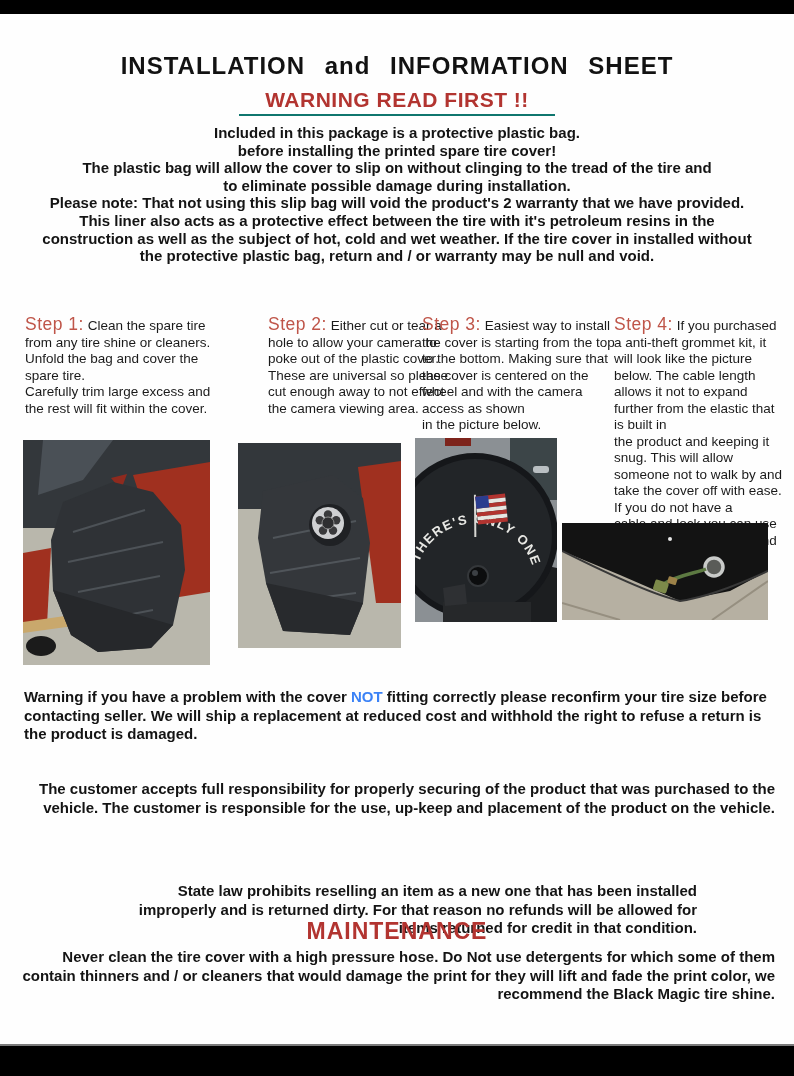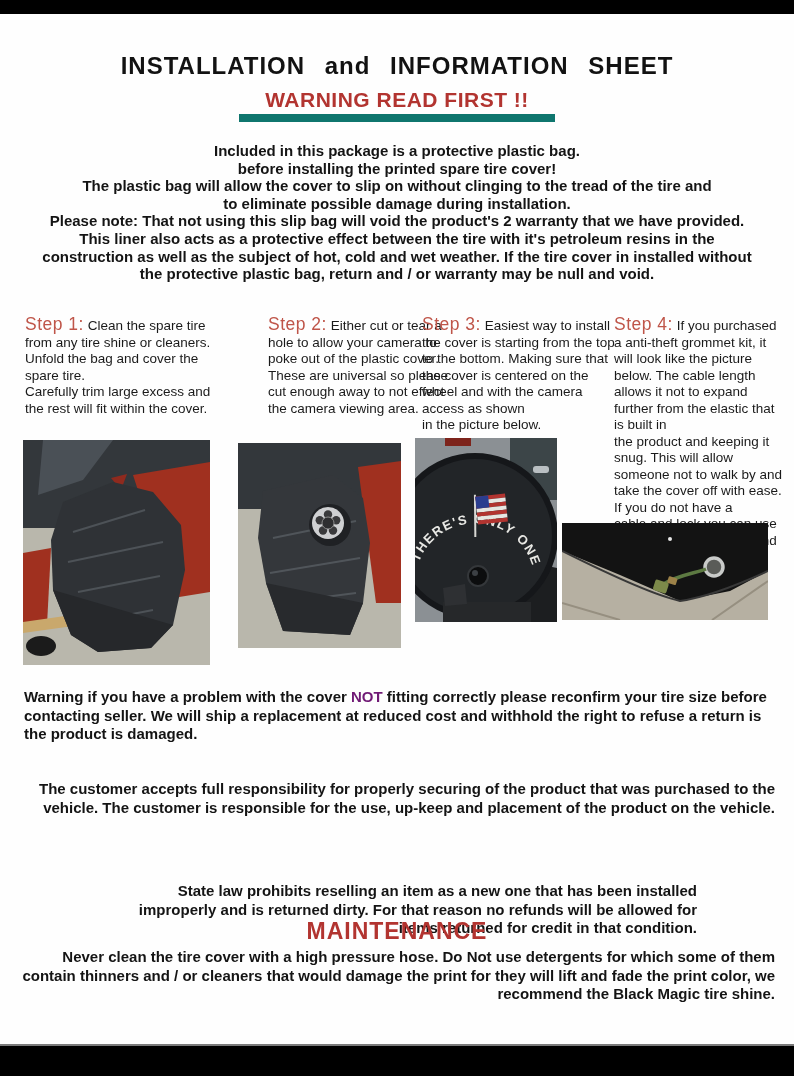--- a/index.html
+++ b/index.html
@@ -14,24 +14,24 @@
 
   .doc-title{
     position:absolute;top:52px;left:0;width:794px;text-align:center;
     font-size:24px;font-weight:bold;letter-spacing:1px;word-spacing:12px;color:#121212;
   }
   .warn-head{
     position:absolute;top:88px;left:0;width:794px;text-align:center;
   }
   .warn-head span{
     display:inline-block;font-size:21px;font-weight:bold;color:#b23430;
-    letter-spacing:.5px;border-bottom:8px solid #0f766e;padding:0 26px 2px 26px;
+    letter-spacing:.5px;border-bottom:2px solid #0f766e;padding:0 26px 2px 26px;
   }
   .intro{
-    position:absolute;top:142px;left:17px;width:760px;text-align:center;
+    position:absolute;top:124px;left:17px;width:760px;text-align:center;
     font-size:15px;font-weight:bold;line-height:17.6px;color:#141414;
   }
   .step{
     position:absolute;top:316px;white-space:pre-line;
     font-size:13.5px;line-height:16.5px;color:#1a1a1a;
   }
   .step .lbl{font-size:17.5px;color:#bf5549;letter-spacing:.5px;}
   .s1{left:25px;width:203px;}
   .s2{left:228px;width:196px;margin-left:40px;}
   .s3{left:422px;width:196px;}
@@ -40,21 +40,21 @@
   .photo{position:absolute;display:block;}
   .p1{left:23px;top:440px;}
   .p2{left:238px;top:443px;}
   .p3{left:415px;top:438px;}
   .p4{left:562px;top:523px;}
 
   .warn-par{
     position:absolute;top:688px;left:24px;width:750px;
     font-size:15px;font-weight:bold;line-height:18.5px;color:#141414;
   }
-  .warn-par .red{color:#701a75;margin-top:48px;}
+  .warn-par .red{color:#3b82f6;margin-top:48px;}
   .sec-head{
     position:absolute;left:0;width:794px;text-align:center;
     font-size:23px;font-weight:bold;color:#b23430;letter-spacing:1px;
   }
   .h-liability{top:750px;}
   .h-maintenance{top:918px;}
   .cpar{
     position:absolute;text-align:right;font-size:15px;font-weight:bold;
     line-height:18.5px;color:#141414;
   }

